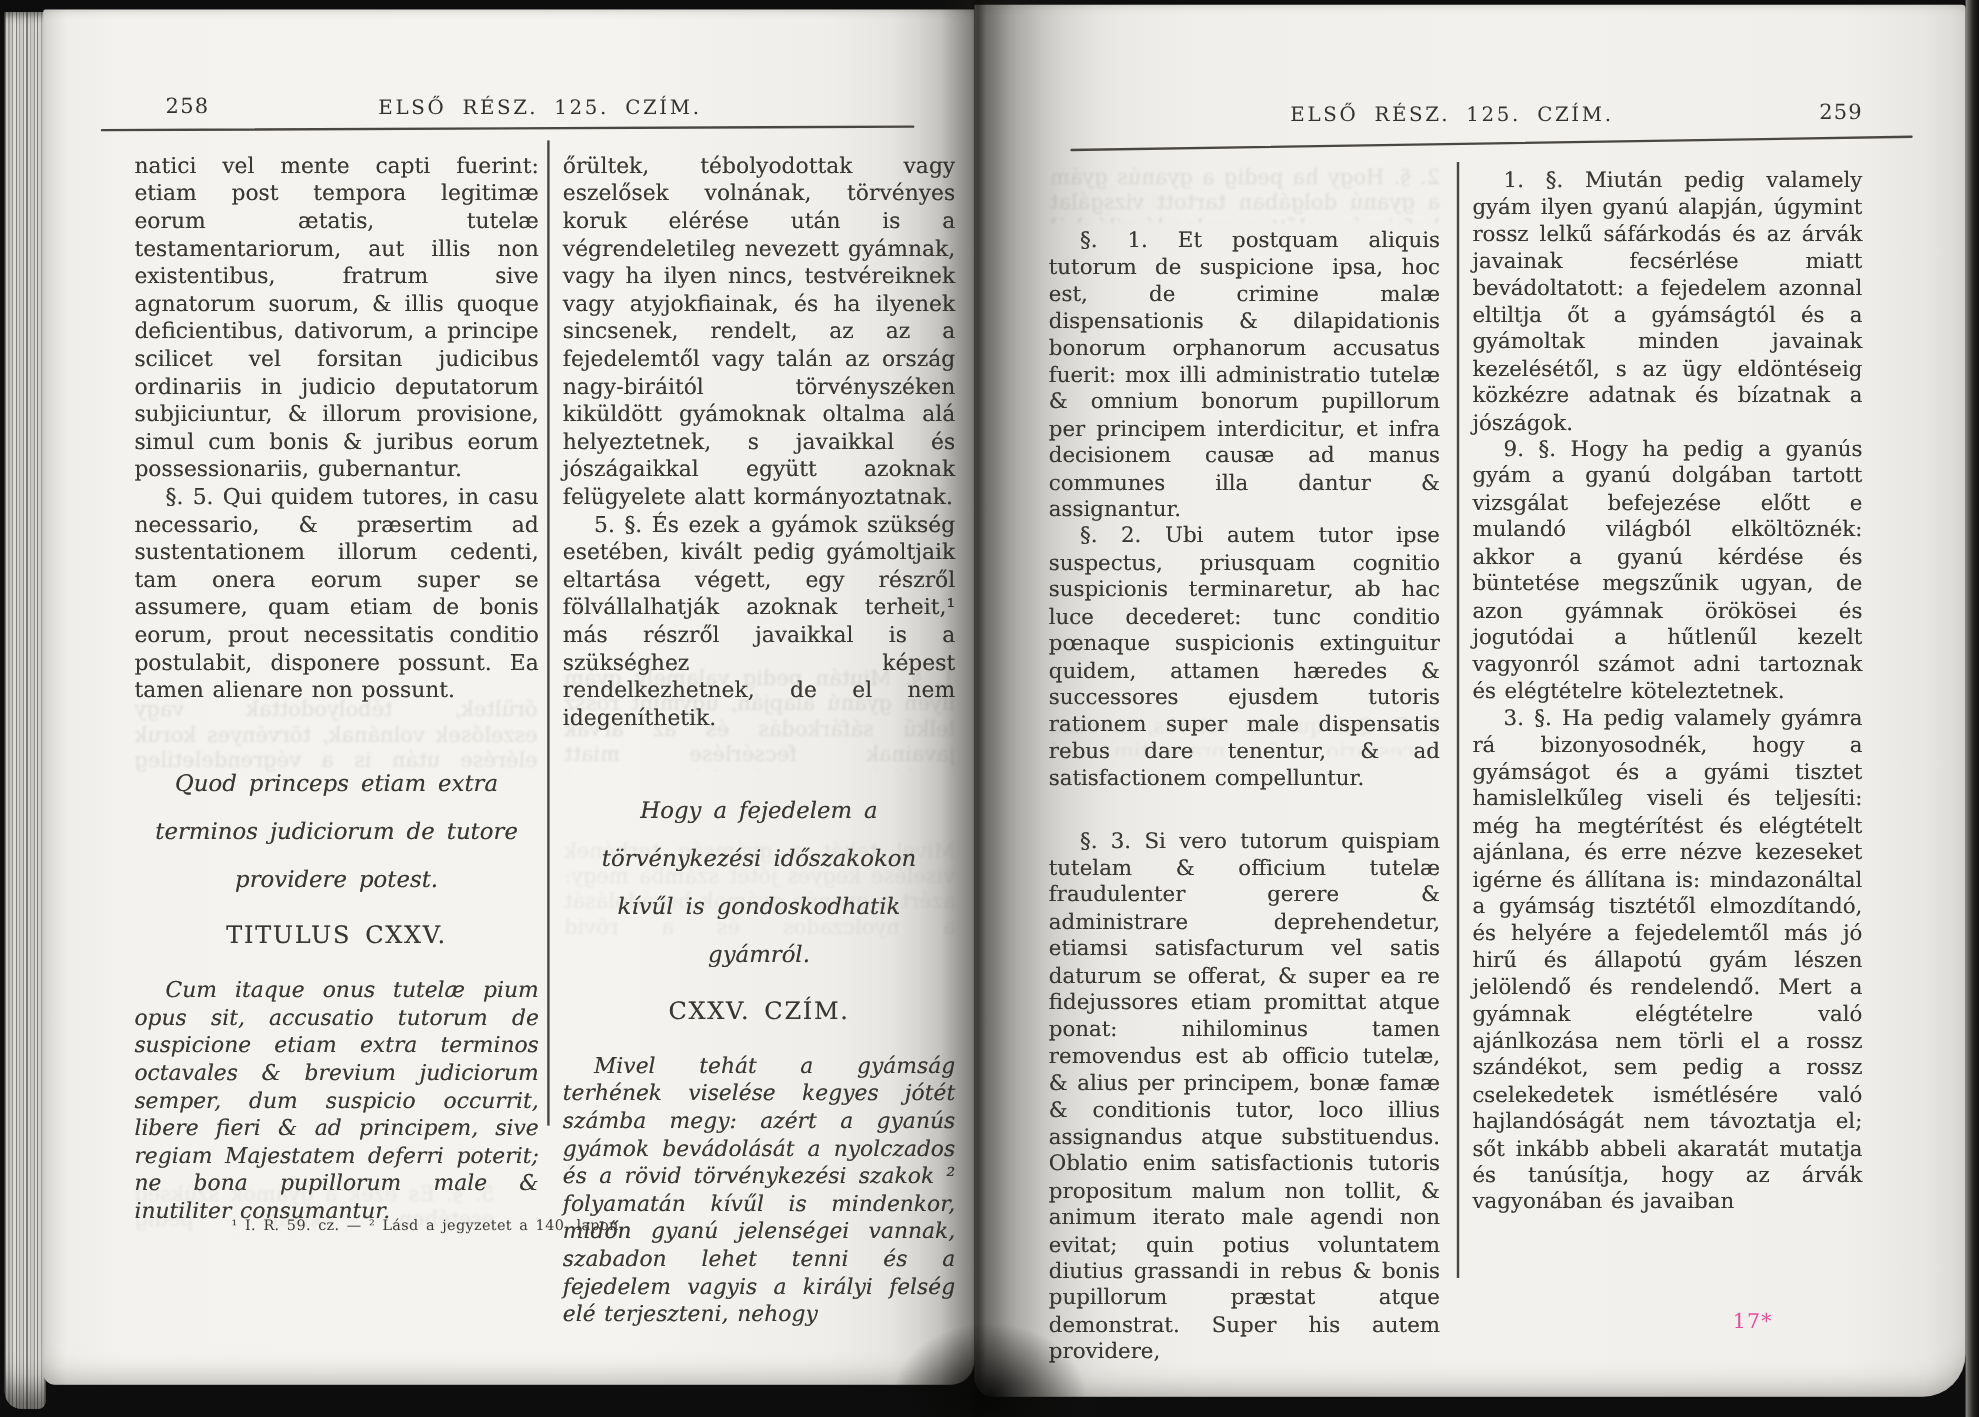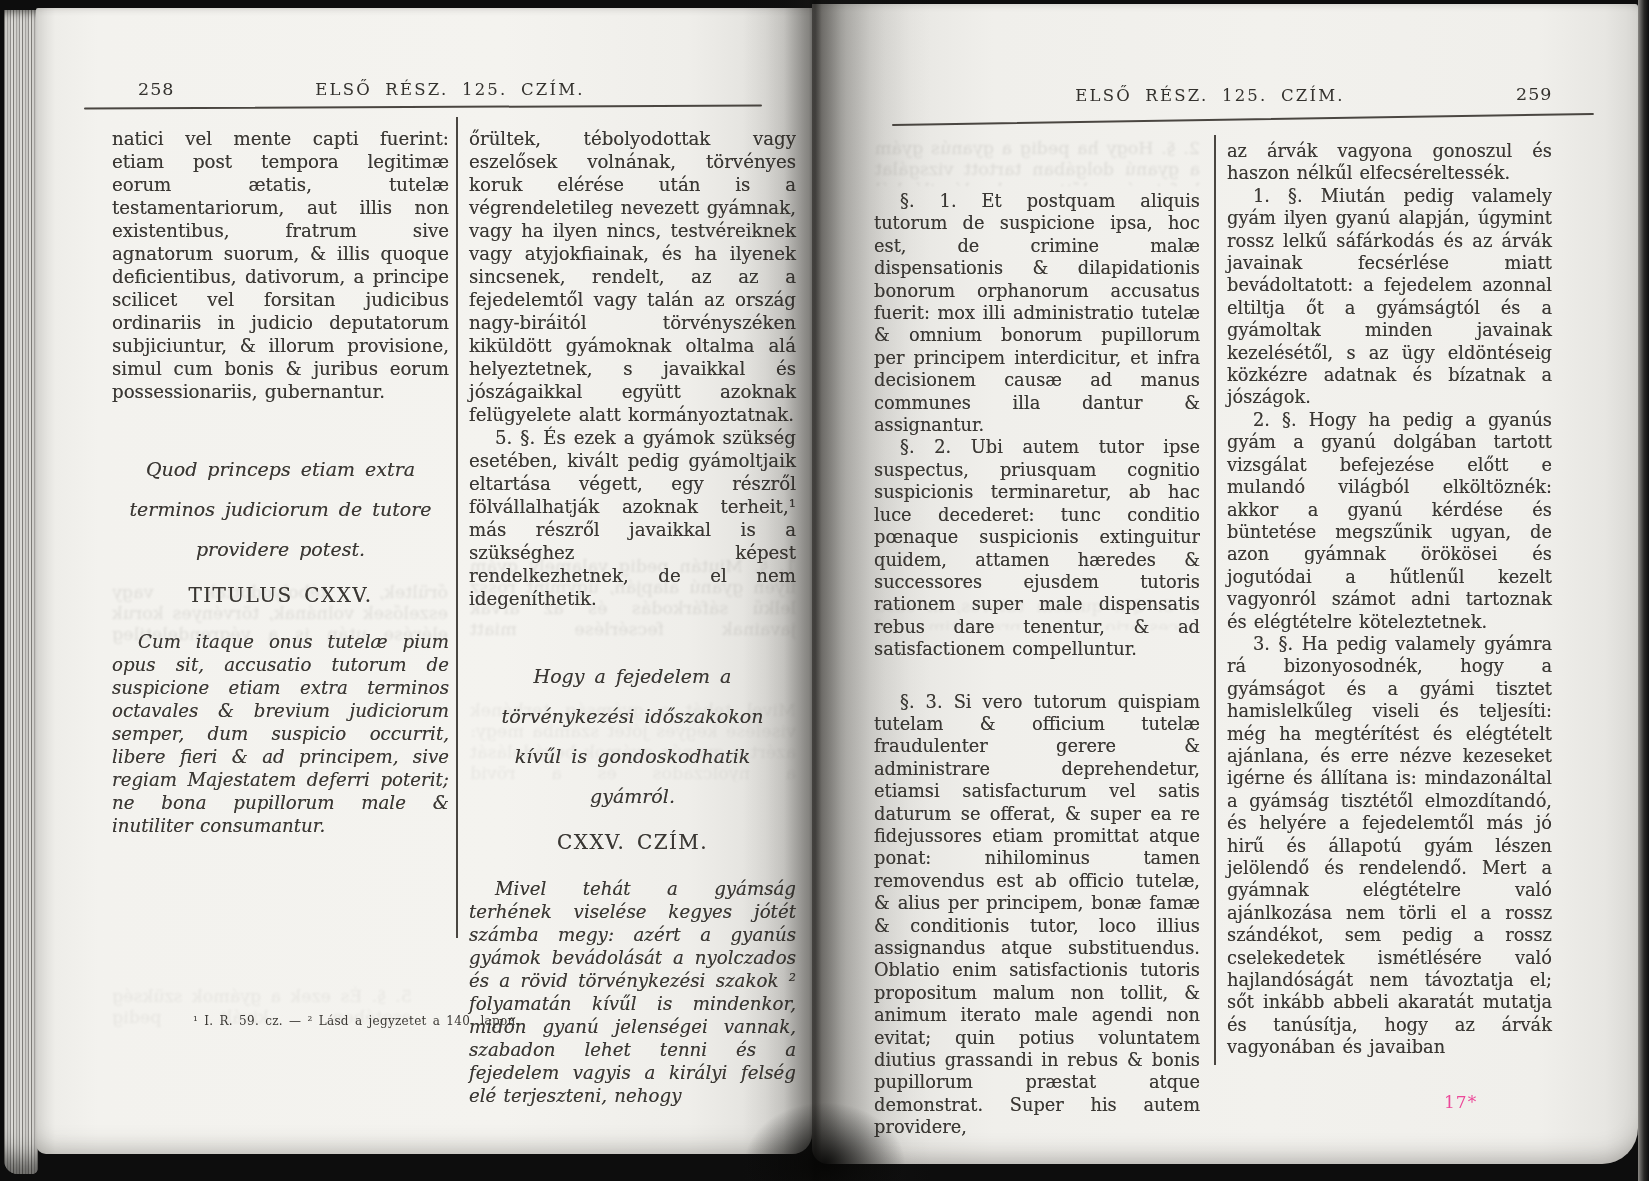--- a/index.html
+++ b/index.html
@@ -117,20 +117,21 @@
   <div class="ghost" style="left:875px; top:138px; width:325px; height:48px;">2. §. Hogy ha pedig a gyanús gyám a gyanú dolgában tartott vizsgálat befejezése előtt e mulandó világból elköltöznék: akkor a gyanú kérdése és büntetése megszűnik ugyan, de azon gyámnak örökösei és jogutódai a hűtlenűl kezelt vagyonról számot adni tartoznak és elégtételre köteleztetnek.</div>
   <div class="ghost faint" style="left:875px; top:596px; width:325px; height:34px;">§. 5. Qui quidem tutores, in casu necessario, &amp; præsertim ad sustentationem illorum cedenti, tam onera eorum super se assumere, quam etiam de bonis eorum, prout necessitatis conditio postulabit, disponere possunt. Ea tamen alienare non possunt.</div>
 
   <div class="pagenum" style="left:110px; top:79px;margin-left:28px;">258</div>
   <div class="runhead" style="left:130px; top:80px; width:640px;">ELSŐ RÉSZ. 125. CZÍM.</div>
   <div class="rule" style="left:84px; top:106px; width:678px; transform:rotate(-0.25deg);"></div>
   <div class="vrule" style="left:456px; top:117px; height:821px;"></div>
 
   <div class="col col-l" style="left:112px; top:127px; width:337px;">
     <p class="p first">natici vel mente capti fuerint: etiam post tempora legitimæ eorum ætatis, tutelæ testamentariorum, aut illis non existentibus, fratrum sive agnatorum suorum, &amp; illis quoque deficientibus, dativorum, a principe scilicet vel forsitan judicibus ordinariis in judicio deputatorum subjiciuntur, &amp; illorum provisione, simul cum bonis &amp; juribus eorum possessionariis, gubernantur.</p>
+    <p class="p">§. 5. Qui quidem tutores, in casu necessario, &amp; præsertim ad sustentationem illorum cedenti, tam onera eorum super se assumere, quam etiam de bonis eorum, prout necessitatis conditio postulabit, disponere possunt. Ea tamen alienare non possunt.</p>
     <p class="xhead">Quod princeps etiam extra terminos judiciorum de tutore providere potest.</p>
     <p class="thead">TITULUS CXXV.</p>
     <p class="p after-thead">Cum itaque onus tutelæ pium opus sit, accusatio tutorum de suspicione etiam extra terminos octavales &amp; brevium judiciorum semper, dum suspicio occurrit, libere fieri &amp; ad principem, sive regiam Majestatem deferri poterit; ne bona pupillorum male &amp; inutiliter consumantur.</p>
   </div>
 
   <div class="col col-l" style="left:469px; top:127px; width:327px;">
     <p class="p first">őrültek, tébolyodottak vagy eszelősek volnának, törvényes koruk elérése után is a végrendeletileg nevezett gyámnak, vagy ha ilyen nincs, testvéreiknek vagy atyjokfiainak, és ha ilyenek sincsenek, rendelt, az az a fejedelemtől vagy talán az ország nagy-biráitól törvényszéken kiküldött gyámoknak oltalma alá helyeztetnek, s javaikkal és jószágaikkal együtt azoknak felügyelete alatt kormányoztatnak.</p>
     <p class="p">5. §. És ezek a gyámok szükség esetében, kivált pedig gyámoltjaik eltartása végett, egy részről fölvállalhatják azoknak terheit,¹ más részről javaikkal is a szükséghez képest rendelkezhetnek, de el nem idegeníthetik.</p>
     <p class="xhead">Hogy a fejedelem a törvénykezési időszakokon kívűl is gondoskodhatik gyámról.</p>
     <p class="thead">CXXV. CZÍM.</p>
@@ -144,23 +145,22 @@
   <div class="rule" style="left:892px; top:124px; width:702px; transform:rotate(-0.9deg); transform-origin:left center;"></div>
   <div class="vrule" style="left:1214px; top:135px; height:930px;"></div>
 
   <div class="col col-r" style="left:874px; top:190px; width:326px;">
     <p class="p">§. 1. Et postquam aliquis tutorum de suspicione ipsa, hoc est, de crimine malæ dispensationis &amp; dilapidationis bonorum orphanorum accusatus fuerit: mox illi administratio tutelæ &amp; omnium bonorum pupillorum per principem interdicitur, et infra decisionem causæ ad manus communes illa dantur &amp; assignantur.</p>
     <p class="p">§. 2. Ubi autem tutor ipse suspectus, priusquam cognitio suspicionis terminaretur, ab hac luce decederet: tunc conditio pœnaque suspicionis extinguitur quidem, attamen hæredes &amp; successores ejusdem tutoris rationem super male dispensatis rebus dare tenentur, &amp; ad satisfactionem compelluntur.</p>
     <p class="p gap-top">§. 3. Si vero tutorum quispiam tutelam &amp; officium tutelæ fraudulenter gerere &amp; administrare deprehendetur, etiamsi satisfacturum vel satis daturum se offerat, &amp; super ea re fidejussores etiam promittat atque ponat: nihilominus tamen removendus est ab officio tutelæ, &amp; alius per principem, bonæ famæ &amp; conditionis tutor, loco illius assignandus atque substituendus. Oblatio enim satisfactionis tutoris propositum malum non tollit, &amp; animum iterato male agendi non evitat; quin potius voluntatem diutius grassandi in rebus &amp; bonis pupillorum præstat atque demonstrat. Super his autem providere,</p>
   </div>
 
   <div class="col col-r" style="left:1227px; top:140px; width:325px;">
-    <p class="p first">az árvák vagyona gonoszul és haszon nélkűl elfecséreltessék.</p>
     <p class="p">1. §. Miután pedig valamely gyám ilyen gyanú alapján, úgymint rossz lelkű sáfárkodás és az árvák javainak fecsérlése miatt bevádoltatott: a fejedelem azonnal eltiltja őt a gyámságtól és a gyámoltak minden javainak kezelésétől, s az ügy eldöntéseig közkézre adatnak és bízatnak a jószágok.</p>
-    <p class="p">2. §. Hogy ha pedig a gyanús gyám a gyanú dolgában tartott vizsgálat befejezése előtt e mulandó világból elköltöznék: akkor a gyanú kérdése és büntetése megszűnik ugyan, de azon gyámnak örökösei és jogutódai a hűtlenűl kezelt vagyonról számot adni tartoznak és elégtételre köteleztetnek.</p>
+    <p class="p">9. §. Hogy ha pedig a gyanús gyám a gyanú dolgában tartott vizsgálat befejezése előtt e mulandó világból elköltöznék: akkor a gyanú kérdése és büntetése megszűnik ugyan, de azon gyámnak örökösei és jogutódai a hűtlenűl kezelt vagyonról számot adni tartoznak és elégtételre köteleztetnek.</p>
     <p class="p">3. §. Ha pedig valamely gyámra rá bizonyosodnék, hogy a gyámságot és a gyámi tisztet hamislelkűleg viseli és teljesíti: még ha megtérítést és elégtételt ajánlana, és erre nézve kezeseket igérne és állítana is: mindazonáltal a gyámság tisztétől elmozdítandó, és helyére a fejedelemtől más jó hirű és állapotú gyám lészen jelölendő és rendelendő. Mert a gyámnak elégtételre való ajánlkozása nem törli el a rossz szándékot, sem pedig a rossz cselekedetek ismétlésére való hajlandóságát nem távoztatja el; sőt inkább abbeli akaratát mutatja és tanúsítja, hogy az árvák vagyonában és javaiban</p>
   </div>
 
   <div class="sigmark">17*</div>
 
   <div id="gutter"></div>
   <div id="gutter-bottom"></div>
   <div id="right-edge"></div>
 
 </div>

